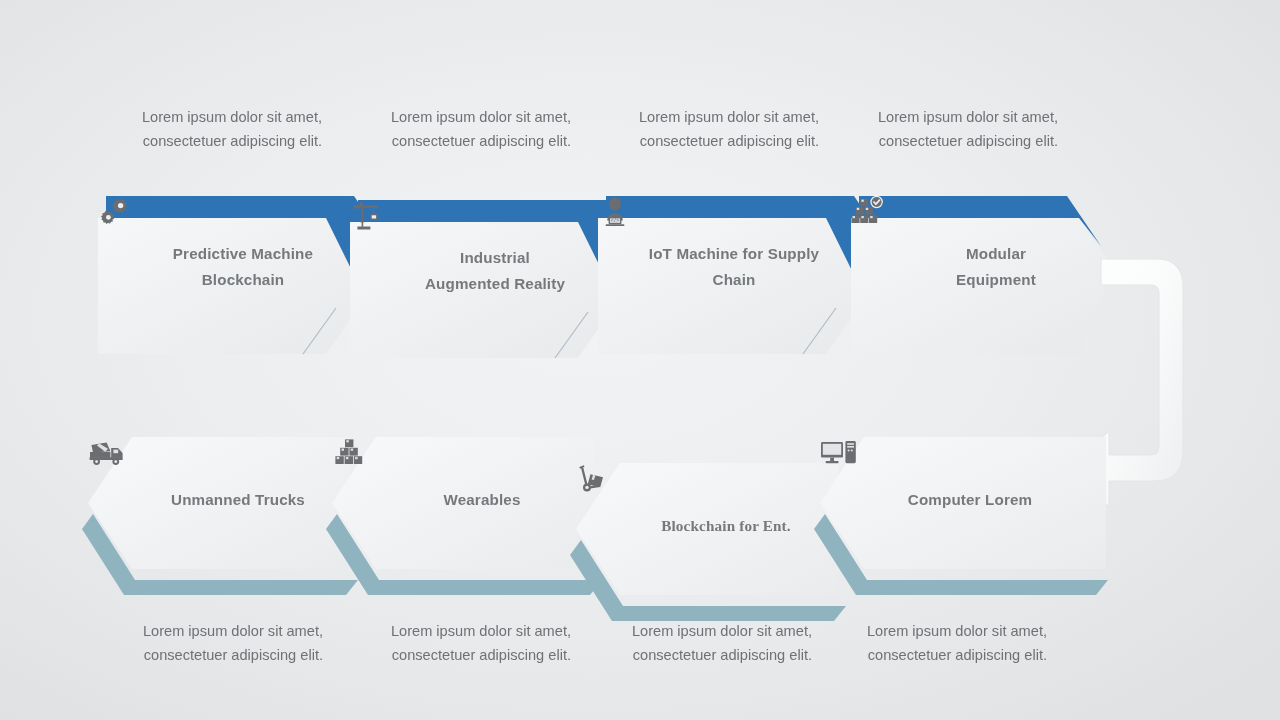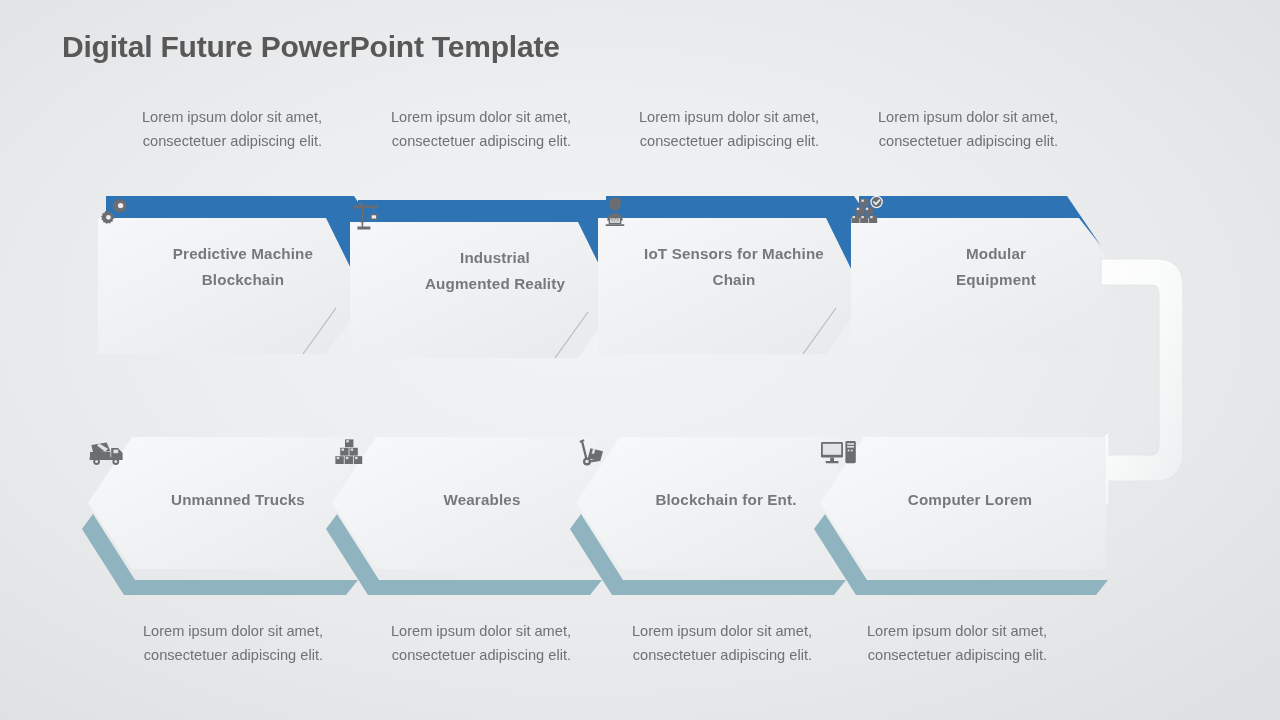--- a/index.html
+++ b/index.html
@@ -57,21 +57,20 @@
   .row-bot .chev-label { margin-top:26px; }
 
   
   #loop-arrow { position:absolute; left:1065px; top:255px; }
 </style>
 </head>
 <body>
 
 <div id="stage">
 
-  <div id="page-title">Digital Future PowerPoint Template</div>
 
   <div class="lorem lorem-top" style="left:110px;">Lorem ipsum dolor sit amet, consectetuer adipiscing elit.</div>
   <div class="lorem lorem-top" style="left:359px;">Lorem ipsum dolor sit amet, consectetuer adipiscing elit.</div>
   <div class="lorem lorem-top" style="left:607px;">Lorem ipsum dolor sit amet, consectetuer adipiscing elit.</div>
   <div class="lorem lorem-top" style="left:846px;">Lorem ipsum dolor sit amet, consectetuer adipiscing elit.</div>
 
   <div class="lorem lorem-bot" style="left:111px;">Lorem ipsum dolor sit amet, consectetuer adipiscing elit.</div>
   <div class="lorem lorem-bot" style="left:359px;">Lorem ipsum dolor sit amet, consectetuer adipiscing elit.</div>
   <div class="lorem lorem-bot" style="left:600px;">Lorem ipsum dolor sit amet, consectetuer adipiscing elit.</div>
   <div class="lorem lorem-bot" style="left:835px;">Lorem ipsum dolor sit amet, consectetuer adipiscing elit.</div>
@@ -159,21 +158,21 @@
           <svg width="34" height="32" viewBox="0 0 34 32" fill="#6b6d70">
             <ellipse cx="17" cy="8.2" rx="5.6" ry="6.4"></ellipse>
             <path d="M17 1.8c-3.4 0-5.8 2.4-5.8 5.6 0 .9 .3 1.6 .3 1.6 1.0-1.6 2.0-2.7 3.4-3.3 2.2 1.6 5.0 2.1 7.6 1.9 .2-.6 .3-1.3 .3-2.0 0-2.4-2.2-3.8-5.8-3.8z" opacity=".9"></path>
             <path d="M9.2 24.6c0-4.2 3.4-7.6 7.8-7.6s7.8 3.4 7.8 7.6z"></path>
             <rect x="10.6" y="21.0" width="12.8" height="7.2" rx="1"></rect>
             <rect x="12.0" y="22.3" width="10" height="4.6" fill="#d8dade"></rect>
             <text x="17" y="26.2" font-size="4.6" fill="#5c5e61" text-anchor="middle" font-family="'Liberation Mono',monospace">&lt;/&gt;</text>
             <rect x="7.6" y="28.2" width="18.8" height="1.9" rx=".9"></rect>
           </svg>
         </div>
-        <div class="chev-label" style="width:248px; margin-left:-18px;">IoT Sensors  for Machine
+        <div class="chev-label" style="width:248px; margin-left:-18px;">IoT Machine  for Supply
 Chain</div>
       </div>
     </div>
 
     <div class="chev" style="left:851px; top:196px; width:290px; height:158px;">
       <svg width="290" height="158" viewBox="0 0 290 158">
         <defs>
           <linearGradient id="tg4" x1="0" y1="0" x2="1" y2="1">
             <stop offset="0%" stop-color="#f6f7f8"></stop>
             <stop offset="100%" stop-color="#e7e9eb"></stop>
@@ -294,21 +293,21 @@
             <rect x="12.6" y="19.2" width="8.4" height="7.8"></rect>
             <rect x="13.9" y="19.9" width="2.5" height="2.3" fill="#dcdee1"></rect>
             <rect x="21.8" y="19.2" width="8.4" height="7.8"></rect>
             <rect x="23.1" y="19.9" width="2.5" height="2.3" fill="#dcdee1"></rect>
           </svg>
         </div>
         <div class="chev-label">Wearables</div>
       </div>
     </div>
 
-    <div class="chev" style="left:576px; top:437px; width:300px; height:158px;">
+    <div class="chev" style="left:576px; top:463px; width:300px; height:158px;font-family:Liberation Serif, serif;">
       <svg width="300" height="158" viewBox="0 0 300 158">
         <defs>
           <linearGradient id="bg3" x1="0" y1="0" x2="1" y2="1">
             <stop offset="0%" stop-color="#f8f9fa"></stop>
             <stop offset="100%" stop-color="#eaebed"></stop>
           </linearGradient>
         </defs>
         <path d="M44,0 L262,0 L262,132 L44,132 L0,66 Z" fill="url(#bg3)"></path>
         <path d="M5,77 L47,143 L270,143 L258,158 L36,158 L-6,92 Z" fill="#8FB3BF"></path>
       </svg>

